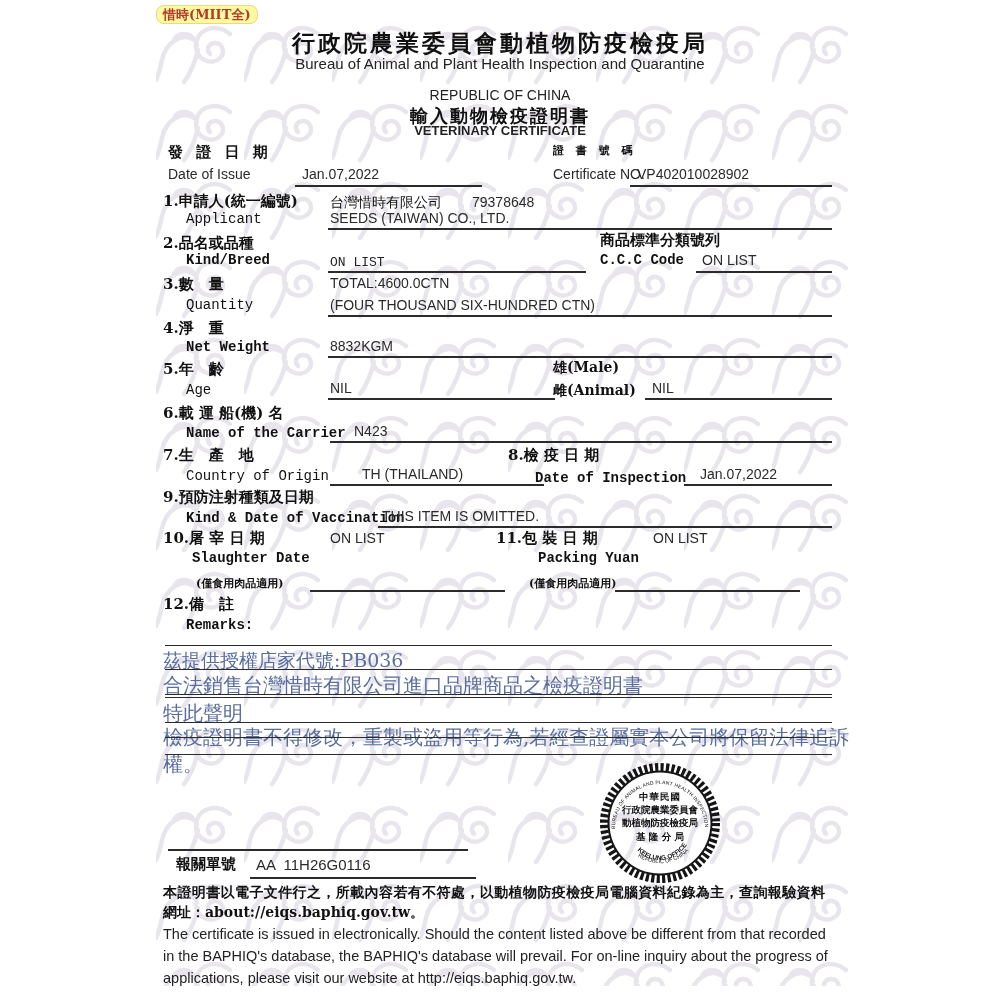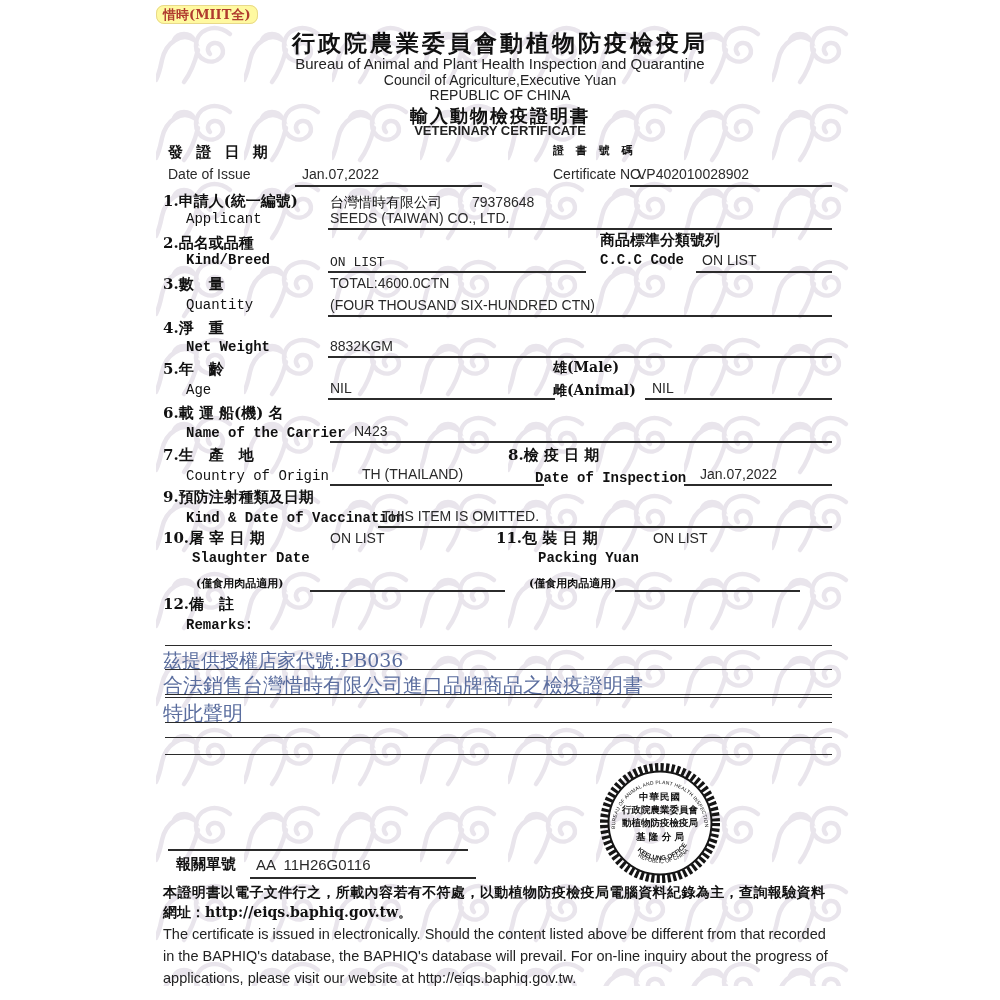--- a/index.html
+++ b/index.html
@@ -41,21 +41,20 @@
 </svg>
 
 <div id="content">
 
   <div class="abs" style="left:156px;top:5px;">
     <span id="tag">惜時(MIIT全)</span>
   </div>
 
   <div class="abs center zh" style="top:28px;font-size:23px;letter-spacing:3px;">行政院農業委員會動植物防疫檢疫局</div>
   <div class="abs center val" style="top:55px;font-size:15px;color:#222;">Bureau of Animal and Plant Health Inspection and Quarantine</div>
-  <div class="abs center val" style="top:72px;font-size:14px;color:#222;">Council of Agriculture,Executive Yuan</div>
   <div class="abs center val" style="top:87px;font-size:14px;color:#222;">REPUBLIC OF CHINA</div>
   <div class="abs center zh" style="top:104px;font-size:18px;letter-spacing:2px;">輸入動物檢疫證明書</div>
   <div class="abs center val" style="top:123px;font-size:13px;font-weight:bold;color:#222;">VETERINARY CERTIFICATE</div>
 
   <div class="abs zh" style="left:168px;top:143px;font-size:15px;letter-spacing:4px;">發 證 日 期</div>
   <div class="abs val" style="left:168px;top:166px;font-size:14px;">Date of Issue</div>
   <div class="abs val" style="left:302px;top:166px;font-size:14px;">Jan.07,2022</div>
   <div class="rule" style="left:295px;top:185px;width:187px;"></div>
 
   <div class="abs zh" style="left:553px;top:143px;font-size:11px;letter-spacing:4px;">證 書 號 碼</div>
@@ -133,20 +132,21 @@
   <div class="abs tw" style="left:186px;top:617px;font-size:14px;">Remarks:</div>
 
   <div class="rule thin" style="left:165px;top:645px;width:667px;"></div>
   <div class="abs blue" style="left:163px;top:648px;font-size:19px;">茲提供授權店家代號:PB036</div>
   <div class="rule thin" style="left:165px;top:669px;width:667px;"></div>
   <div class="abs blue" style="left:163px;top:672px;font-size:20px;">合法銷售台灣惜時有限公司進口品牌商品之檢疫證明書</div>
   <div class="rule thin" style="left:165px;top:694px;width:667px;"></div>
   <div class="rule thin" style="left:165px;top:697px;width:667px;"></div>
   <div class="abs blue" style="left:163px;top:700px;font-size:20px;">特此聲明</div>
   <div class="rule thin" style="left:165px;top:722px;width:667px;"></div>
+  <div class="abs blue" style="left:163px;top:724px;font-size:20px;width:690px;">檢疫證明書不得修改，重製或盜用等行為,若經查證屬實本公司將保留法律追訴權。</div>
   <div class="rule thin" style="left:165px;top:737px;width:667px;"></div>
   <div class="rule thin" style="left:165px;top:754px;width:667px;"></div>
 
   <svg class="abs" style="left:597px;top:760px;" width="126" height="126" viewBox="0 0 126 126">
     <circle cx="63" cy="63" r="56" fill="none" stroke="#151515" stroke-width="8" stroke-dasharray="3.2 2.3"></circle>
     <circle cx="63" cy="63" r="51.5" fill="none" stroke="#151515" stroke-width="2"></circle>
     <defs>
       <path id="sealRingPath" d="M 63,63 m -45,6 a 45,45 0 1,1 90,0"></path>
       <path id="sealOfficePath" d="M 34,80 a 31,31 0 0,0 58,0"></path>
       <path id="sealCountryPath" d="M 24,72 a 40,40 0 0,0 78,0"></path>
@@ -165,19 +165,19 @@
       <textPath href="#sealCountryPath" startOffset="28%">REPUBLIC OF CHINA</textPath>
     </text>
   </svg>
 
   <div class="rule" style="left:168px;top:849px;width:300px;"></div>
   <div class="abs zh" style="left:176px;top:855px;font-size:15px;">報關單號</div>
   <div class="abs val" style="left:256px;top:856px;font-size:15px;white-space:pre;">AA  11H26G0116</div>
   <div class="rule" style="left:250px;top:877px;width:226px;"></div>
 
   <div class="abs zh" style="left:163px;top:884px;font-size:14px;width:690px;letter-spacing:0.4px;">本證明書以電子文件行之，所載內容若有不符處，以動植物防疫檢疫局電腦資料紀錄為主，查詢報驗資料</div>
-  <div class="abs zh" style="left:163px;top:904px;font-size:14px;">網址：http://eiqs.baphiq.gov.tw。</div>
+  <div class="abs zh" style="left:163px;top:904px;font-size:14px;">網址：about://eiqs.baphiq.gov.tw。</div>
 
   <div class="abs val" style="left:163px;top:926px;font-size:14.5px;color:#222;">The certificate is issued in electronically. Should the content listed above be different from that recorded</div>
   <div class="abs val" style="left:163px;top:970px;font-size:14.5px;color:#222;">applications, please visit our website at http://eiqs.baphiq.gov.tw.</div>
   <div class="abs val" style="left:163px;top:948px;font-size:14.5px;color:#222;">in the BAPHIQ's database, the BAPHIQ's database will prevail. For on-line inquiry about the progress of</div>
 
 </div>
 
 </body></html>

